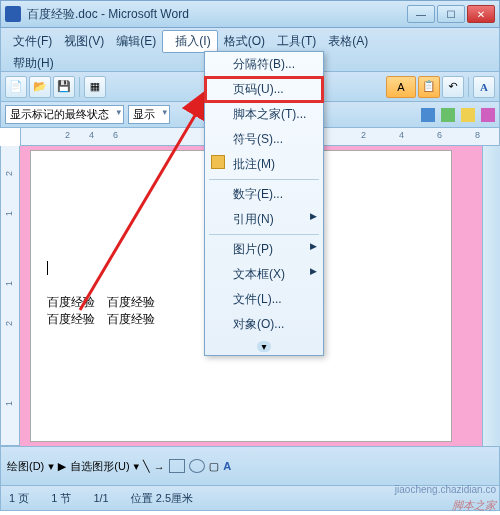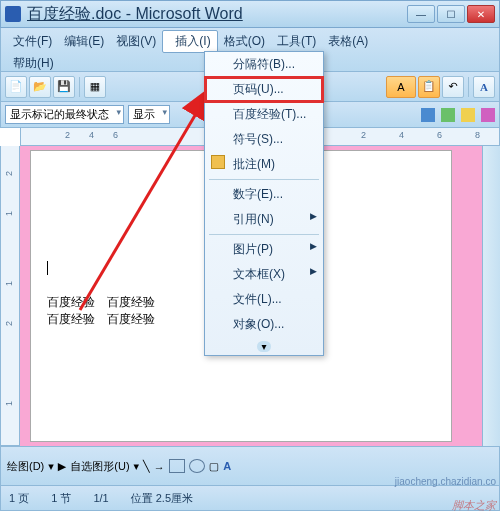--- a/index.html
+++ b/index.html
@@ -1,20 +1,20 @@
 <!DOCTYPE html>
 <html><head>
 <meta charset="utf-8">
 <style>
 * { margin: 0; padding: 0; box-sizing: border-box; font-family: "Microsoft YaHei", SimSun, sans-serif; }
 body { background: #fff; width: 500px; height: 515px; overflow: hidden; position: relative; }
 
 .titlebar { height: 28px; background: linear-gradient(#d4e8f8, #b0d4ed); display: flex; align-items: center; padding: 0 4px; border: 1px solid #7ba7ce; }
 .titlebar .icon { width: 16px; height: 16px; background: #2a5db0; border-radius: 2px; margin-right: 6px; }
-.titlebar .title { font-size: 16px; color: #1a3a5c; flex: 1; text-decoration: underline; }
+.titlebar .title { font-size: 12px; color: #1a3a5c; flex: 1; }
 .win-btns { display: flex; gap: 2px; }
 .win-btn { width: 28px; height: 18px; background: linear-gradient(#dbeefb,#b5d8ee); border: 1px solid #7ba7ce; border-radius: 2px; display: flex; align-items: center; justify-content: center; font-size: 10px; color: #2a4a6a; }
 .win-btn.close { background: linear-gradient(#e77,#c33); color: #fff; border-color: #a33; }
 
 .menubar { height: 44px; background: linear-gradient(#cfe4f6,#b8d9f0); border: 1px solid #8fb8d8; border-top: none; display: flex; flex-wrap: wrap; align-items: center; padding: 2px 6px; font-size: 12px; }
 .menu-item { padding: 2px 6px; color: #1a3a5c; cursor: pointer; }
 .menu-item.active { background: #fff; border: 1px solid #7ba7ce; border-radius: 2px; padding-left: 12px; }
 
 .toolbar1 { height: 30px; background: linear-gradient(#cfe4f6,#b8d9f0); border: 1px solid #8fb8d8; border-top: none; display: flex; align-items: center; gap: 2px; padding: 0 4px; }
 .tb-btn { width: 22px; height: 22px; border: 1px solid #9abfd9; background: linear-gradient(#f5faff,#d9ecf7); border-radius: 2px; display: flex; align-items: center; justify-content: center; font-size: 11px; }
@@ -44,41 +44,41 @@
 .dd-item .ic { position: absolute; left: 6px; width: 14px; height: 14px; top: 3px; }
 .ic-folder { background: #f0c050; border: 1px solid #c09020; }
 .dd-sep { height: 1px; background: #b5cfe0; margin: 2px 4px; }
 .dd-more { text-align: center; padding: 2px; }
 .dd-more span { background: #c5e0f2; border-radius: 8px; padding: 0 4px; font-size: 10px; }
 
 .bottom-tb { height: 40px; background: linear-gradient(#cfe4f6,#b8d9f0); border: 1px solid #8fb8d8; display: flex; align-items: center; gap: 4px; padding: 0 6px; font-size: 11px; }
 .shape { width: 16px; height: 14px; border: 1px solid #5a7a9a; }
 .statusbar { height: 22px; background: linear-gradient(#cfe4f6,#b8d9f0); border: 1px solid #8fb8d8; border-top: none; display: flex; align-items: center; font-size: 11px; padding: 12px 8px; gap: 22px; color: #1a3a5c; }
 .watermark { position: absolute; right: 4px; bottom: 2px; font-size: 11px; color: rgba(200,60,60,.6); font-style: italic; }
-.wm2 { position: absolute; right: 4px; bottom: 28px; font-size: 10px; color: rgba(40,80,140,.55); }
+.wm2 { position: absolute; right: 4px; bottom: 20px; font-size: 10px; color: rgba(40,80,140,.55); }
 
 .red-arrow { position: absolute; z-index: 9; pointer-events: none; }
 </style>
 </head>
 <body>
 
 <div class="titlebar">
   <div class="icon"></div>
   <div class="title">百度经验.doc - Microsoft Word</div>
   <div class="win-btns">
     <div class="win-btn">—</div>
     <div class="win-btn">☐</div>
     <div class="win-btn close">✕</div>
   </div>
 </div>
 
 <div class="menubar">
   <span class="menu-item">文件(F)</span>
+  <span class="menu-item">视图(V)</span>
   <span class="menu-item">编辑(E)</span>
-  <span class="menu-item">视图(V)</span>
   <span class="menu-item active">插入(I)</span>
   <span class="menu-item">格式(O)</span>
   <span class="menu-item">工具(T)</span>
   <span class="menu-item">表格(A)</span>
   <span class="menu-item" style="flex-basis:100%">帮助(H)</span>
 </div>
 
 <div class="toolbar1">
   <div class="tb-btn">📄</div>
   <div class="tb-btn">📂</div>
@@ -146,21 +146,21 @@
 <div class="statusbar">
   <span>1 页</span>
   <span>1 节</span>
   <span>1/1</span>
   <span>位置 2.5厘米</span>
 </div>
 
 <div class="dropdown">
   <div class="dd-item">分隔符(B)...</div>
   <div class="dd-item hi">页码(U)...</div>
-  <div class="dd-item">百度经验(T)...</div>
+  <div class="dd-item">脚本之家(T)...</div>
   <div class="dd-item">符号(S)...</div>
   <div class="dd-item"><span class="ic ic-folder"></span><span>批注(M)</span></div>
   <div class="dd-sep"></div>
   <div class="dd-item">数字(E)...</div>
   <div class="dd-item"><span>引用(N)</span><span class="arrow">▶</span></div>
   <div class="dd-sep"></div>
   <div class="dd-item"><span>图片(P)</span><span class="arrow">▶</span></div>
   <div class="dd-item"><span>文本框(X)</span><span class="arrow">▶</span></div>
   <div class="dd-item">文件(L)...</div>
   <div class="dd-item">对象(O)...</div>

